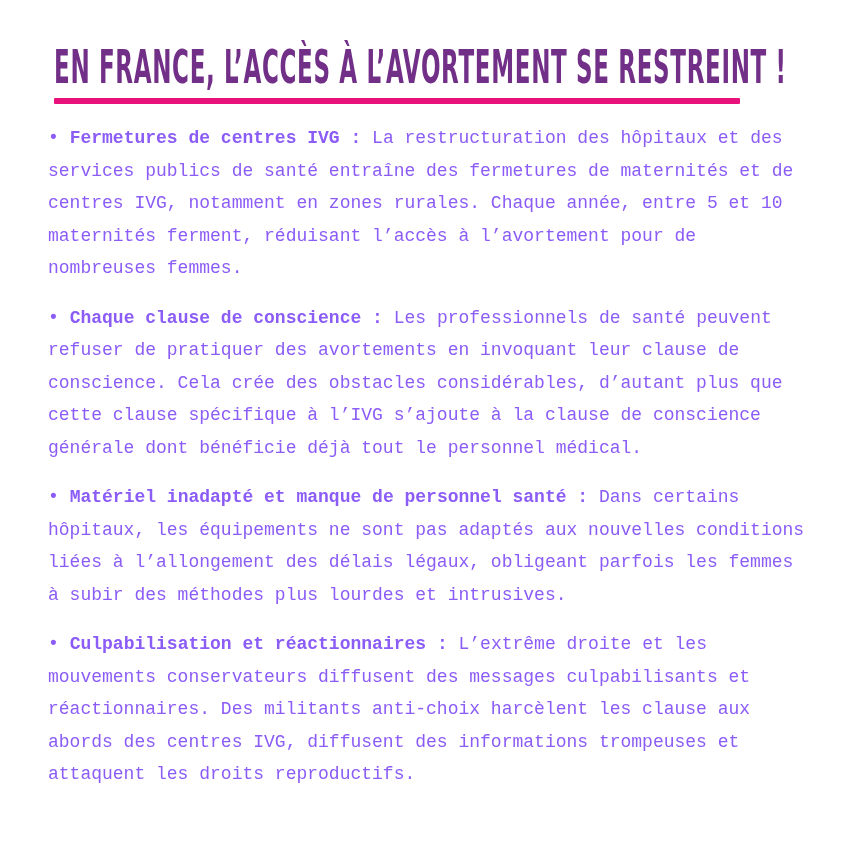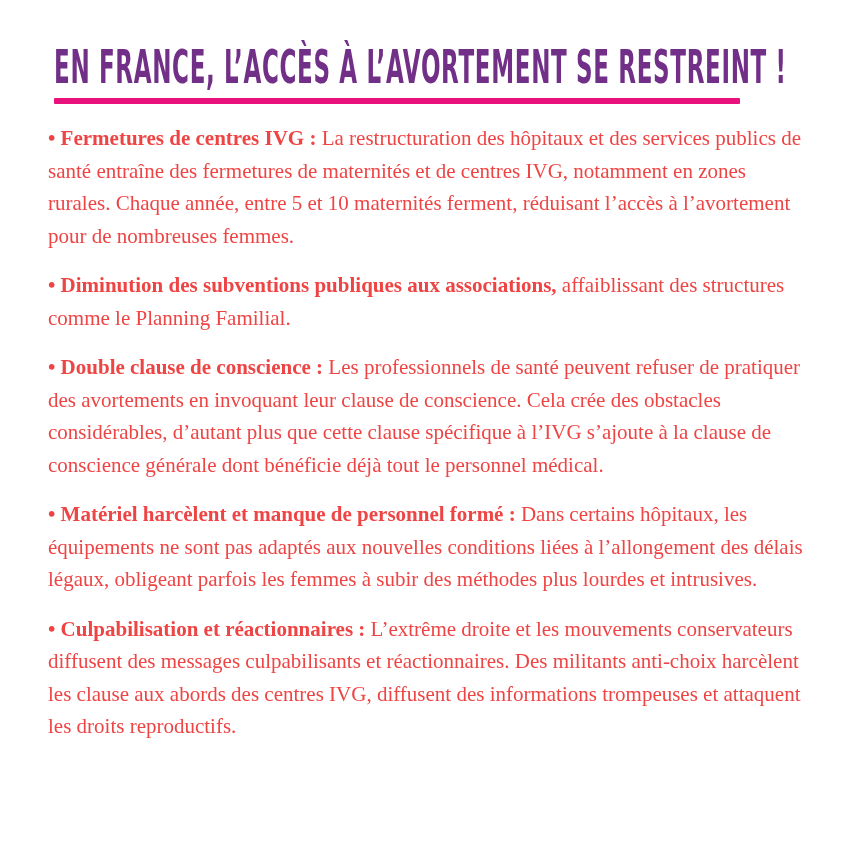--- a/index.html
+++ b/index.html
@@ -33,24 +33,24 @@
   .title-underline {
     width: 686px;
     height: 6px;
     background: #e9117b;
     margin: 10px 0 0 6px;
     border-radius: 1px;
   }
   .content {
     margin-top: 18px;
     width: 758px;
-    font-family: Liberation Serif, serif;
-    font-size: 21px;
+    font-family: Liberation Mono, monospace;
+    font-size: 18px;
     line-height: 32.5px;
-    color: #ef4444;
+    color: #8b5cf6;
     text-rendering: optimizeLegibility;
   }
   .bullet-item {
     margin: 0 0 17px 0;
   }
   .bullet-glyph {
     font-weight: bold;
   }
   .bullet-lead {
     font-weight: bold;
@@ -67,35 +67,30 @@
   </header>
 
   <main class="content">
 
     <p class="bullet-item">
       <span class="bullet-glyph">•</span>
       <strong class="bullet-lead">Fermetures de centres IVG :</strong>
       <span class="bullet-text">La restructuration des hôpitaux et des services publics de santé entraîne des fermetures de maternités et de centres IVG, notamment en zones rurales. Chaque année, entre 5 et 10 maternités ferment, réduisant l’accès à l’avortement pour de nombreuses femmes.</span>
     </p>
 
-    <p class="bullet-item">
-      <span class="bullet-glyph">•</span>
-      <strong class="bullet-lead">Diminution des subventions publiques aux associations,</strong>
-      <span class="bullet-text">affaiblissant des structures comme le Planning Familial.</span>
-    </p>
 
     <p class="bullet-item">
       <span class="bullet-glyph">•</span>
-      <strong class="bullet-lead">Double clause de conscience :</strong>
+      <strong class="bullet-lead">Chaque clause de conscience :</strong>
       <span class="bullet-text">Les professionnels de santé peuvent refuser de pratiquer des avortements en invoquant leur clause de conscience. Cela crée des obstacles considérables, d’autant plus que cette clause spécifique à l’IVG s’ajoute à la clause de conscience générale dont bénéficie déjà tout le personnel médical.</span>
     </p>
 
     <p class="bullet-item">
       <span class="bullet-glyph">•</span>
-      <strong class="bullet-lead">Matériel harcèlent et manque de personnel formé :</strong>
+      <strong class="bullet-lead">Matériel inadapté et manque de personnel santé :</strong>
       <span class="bullet-text">Dans certains hôpitaux, les équipements ne sont pas adaptés aux nouvelles conditions liées à l’allongement des délais légaux, obligeant parfois les femmes à subir des méthodes plus lourdes et intrusives.</span>
     </p>
 
     <p class="bullet-item">
       <span class="bullet-glyph">•</span>
       <strong class="bullet-lead">Culpabilisation et réactionnaires :</strong>
       <span class="bullet-text">L’extrême droite et les mouvements conservateurs diffusent des messages culpabilisants et réactionnaires. Des militants anti-choix harcèlent les clause aux abords des centres IVG, diffusent des informations trompeuses et attaquent les droits reproductifs.</span>
     </p>
 
   </main>

